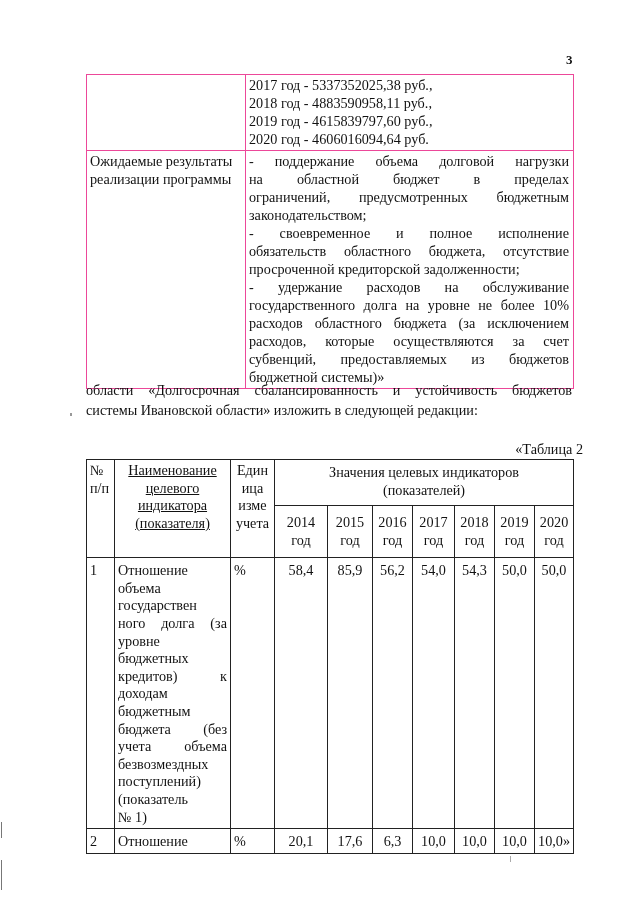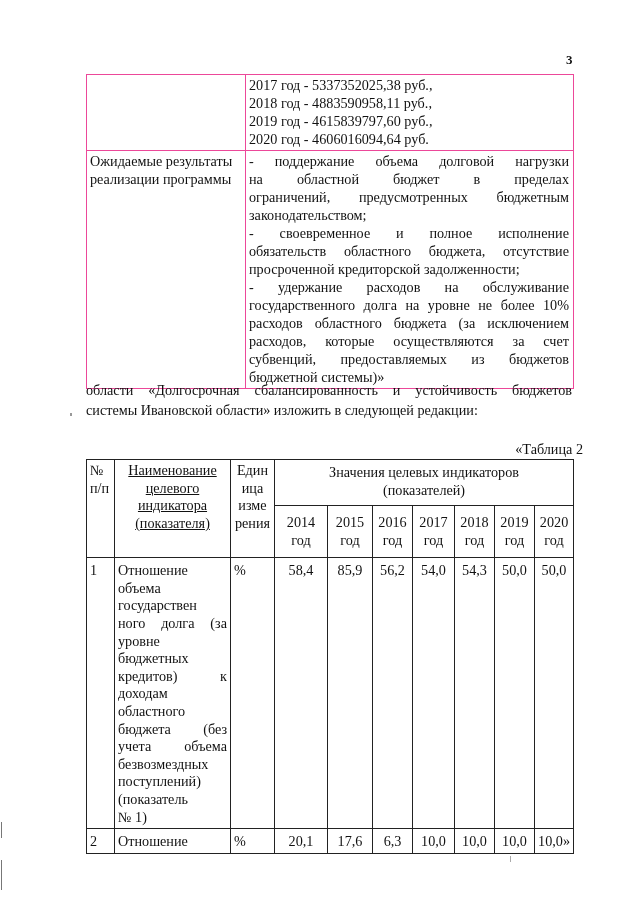--- a/index.html
+++ b/index.html
@@ -115,21 +115,21 @@
       <col style="width:40px">
     <col style="width:42px">
       <col style="width:40px">
       <col style="width:40px">
       <col style="width:39px">
   </colgroup>
   <tbody>
       <tr>
     <th rowspan="2" style="text-align:left; vertical-align:top;">№ п/п</th>
     <th rowspan="2" style="vertical-align:top;text-decoration:underline;">Наименование целевого индикатора (показателя)</th>
-    <th rowspan="2" style="vertical-align:top;">Един ица изме рения</th>
+    <th rowspan="2" style="vertical-align:top;">Един ица изме учета</th>
     <th colspan="7" style="padding:4px 40px 6px;margin-top:8px;">Значения целевых индикаторов (показателей)</th>
   </tr>
   <tr style="height:52px;">
     <th class="year">2014 год</th>
     <th class="year">2015 год</th>
     <th class="year">2016 год</th>
     <th class="year">2017 год</th>
     <th class="year">2018 год</th>
     <th class="year">2019 год</th>
     <th class="year">2020 год</th>
@@ -138,21 +138,21 @@
     <td class="idx">1</td>
     <td class="name nm">
       <span class="j">Отношение</span>
       <span>объема</span>
       <span>государствен</span>
       <span class="j">ного   долга   (за</span>
       <span>уровне</span>
       <span>бюджетных</span>
       <span class="j">кредитов)          к</span>
       <span>доходам</span>
-      <span>областного</span>
+      <span>бюджетным</span>
       <span class="j">бюджета        (без</span>
       <span class="j">учета       объема</span>
       <span>безвозмездных</span>
       <span>поступлений)</span>
       <span>(показатель</span>
       <span>№ 1)</span>
     </td>
     <td class="unit">%</td>
     <td class="num">58,4</td>
     <td class="num">85,9</td>

